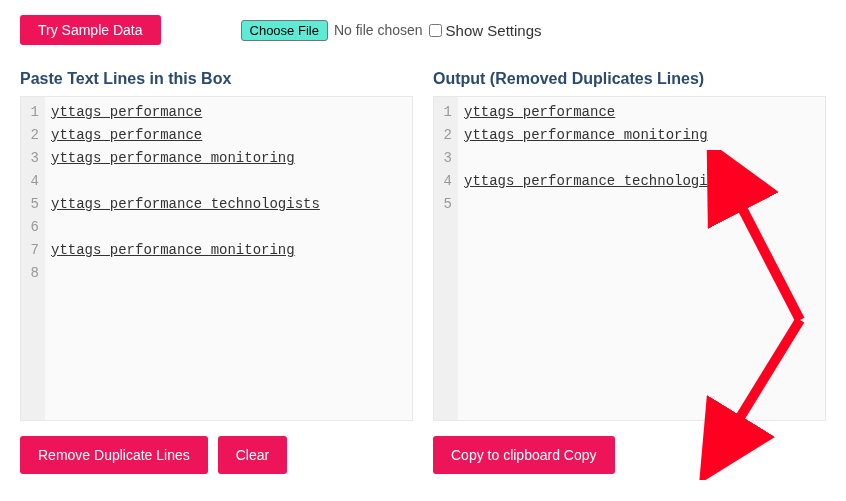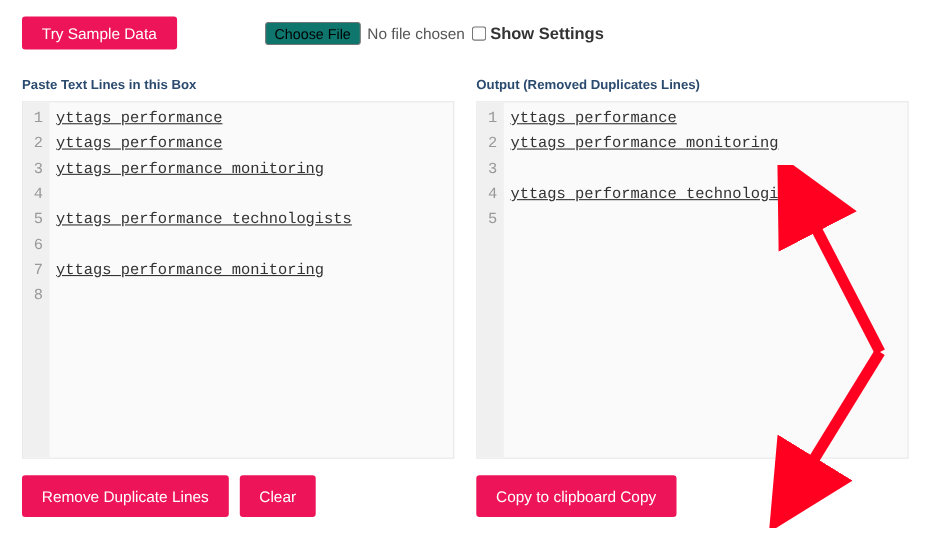--- a/index.html
+++ b/index.html
@@ -36,56 +36,56 @@
     .file-area {
       display: flex;
       align-items: center;
       gap: 6px;
       margin-left: 60px;
     }
     .choose-file-btn {
       font-family: Arial, sans-serif;
       font-size: 13px;
       padding: 2px 8px;
-      background: #0f766e;
+      background: #5eead4;
       border: 1px solid #767676;
       border-radius: 3px;
       cursor: pointer;
     }
     .no-file {
       font-size: 14px;
       color: #555;
     }
     .settings-wrap {
       display: flex;
       align-items: center;
       gap: 4px;
     }
     .settings-wrap input[type="checkbox"] {
       width: 13px;
       height: 13px;
       cursor: pointer;
     }
     .settings-wrap label {
-      font-weight: bold;
+      font-weight: normal;
       font-size: 15px;
       color: #333;
     }
     .columns {
       display: flex;
       gap: 20px;
     }
     .col {
       flex: 1;
       display: flex;
       flex-direction: column;
     }
     .col-header {
       font-weight: bold;
-      font-size: 12px;
+      font-size: 16px;
       color: #2a4a6e;
       margin-bottom: 8px;
     }
     .editor {
       background: #fafafa;
       border: 1px solid #e8e8e8;
       height: 325px;
       overflow: hidden;
       font-family: 'Courier New', Courier, monospace;
       font-size: 14px;

